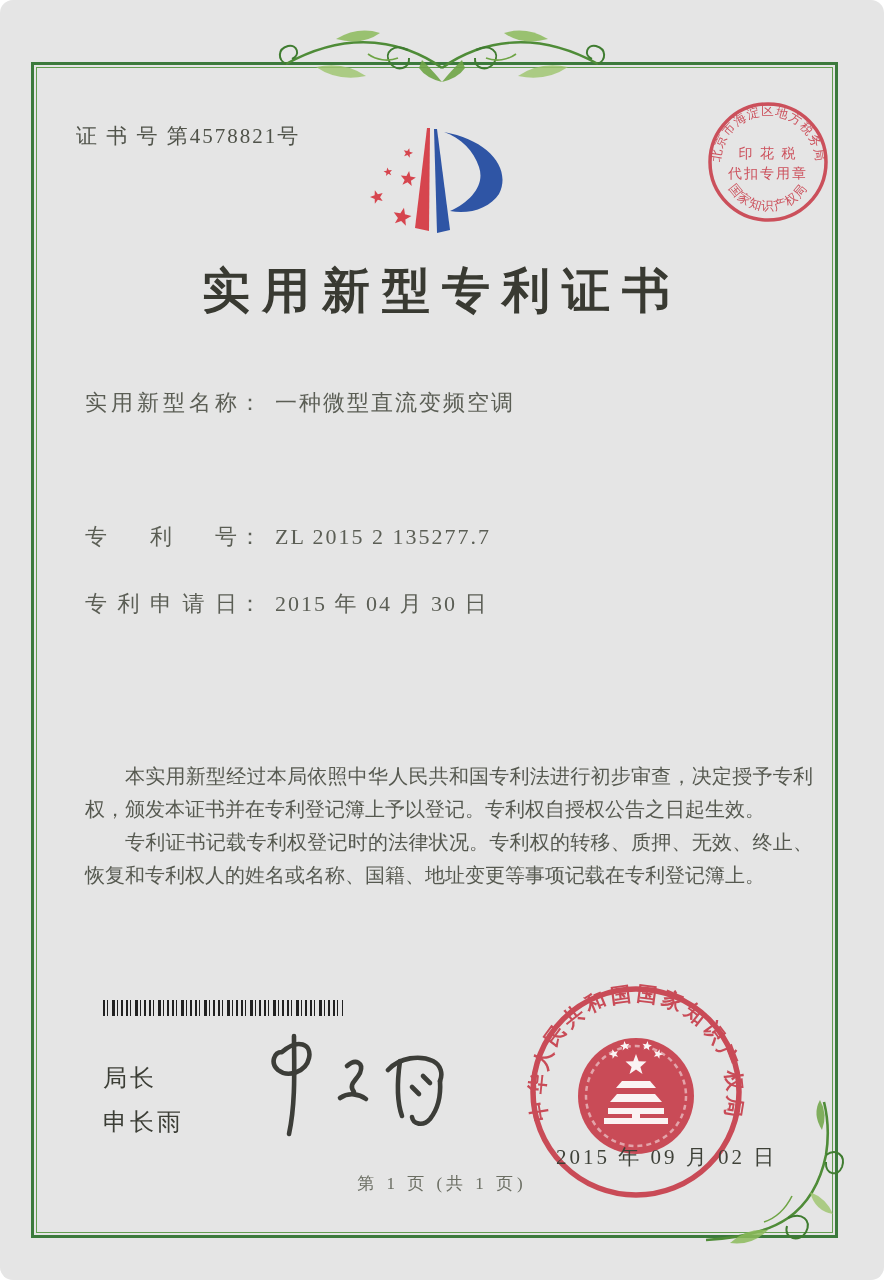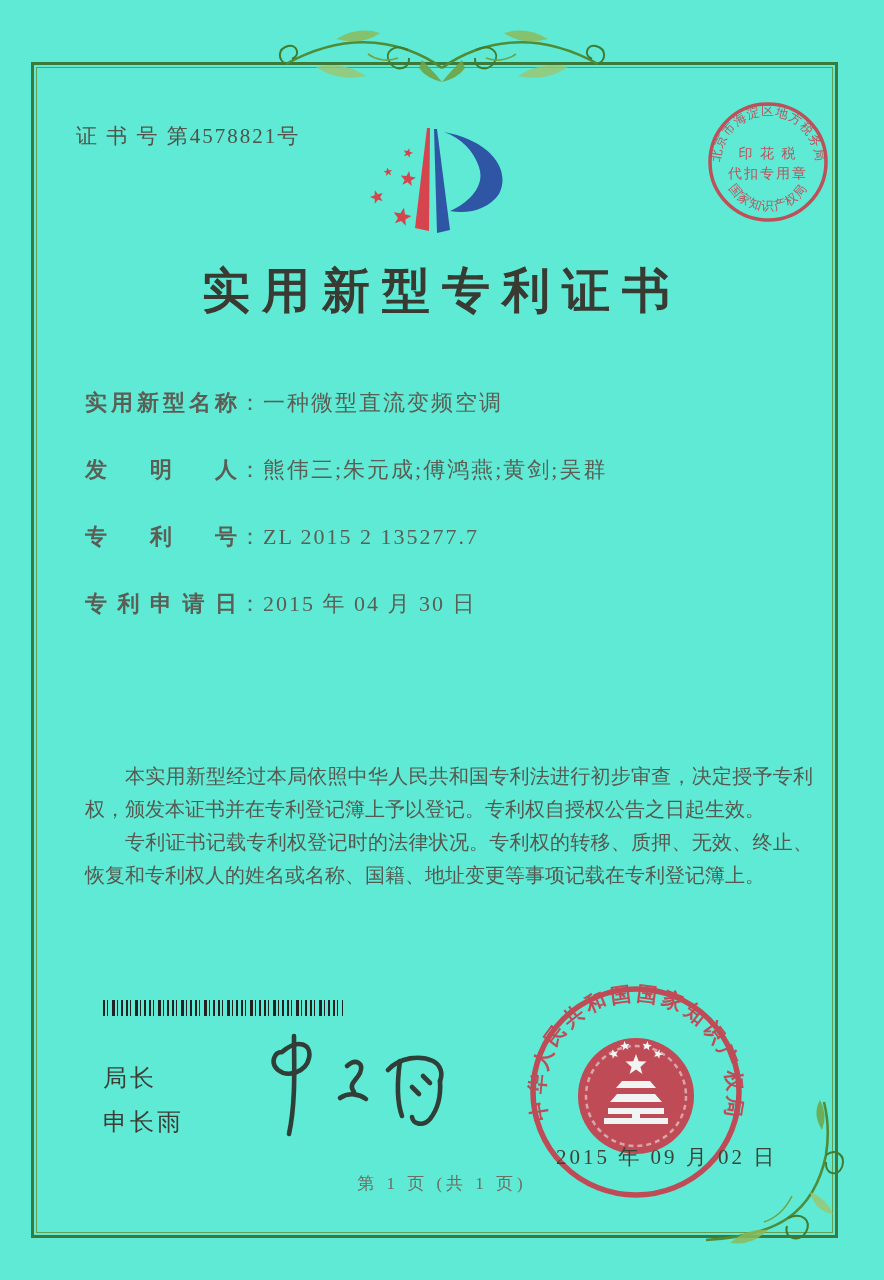--- a/index.html
+++ b/index.html
@@ -1,33 +1,33 @@
 <!DOCTYPE html>
 <html><head>
 <meta charset="utf-8">
 <style>
   html,body{margin:0;padding:0;background:#ffffff;}
   .page{
-    position:relative;width:884px;height:1280px;background:#5eead4;
-    font-family:"Liberation Serif","DejaVu Serif",serif;overflow:hidden;
+    position:relative;width:884px;height:1280px;background:#e5e5e5;
+    font-family:"Liberation Serif","DejaVu Serif",serif;overflow:hidden;border-radius:13px;
   }
   
   .frame{position:absolute;left:31px;top:62px;width:807px;height:1176px;
     border:3px solid #3c7a3c;box-sizing:border-box;}
   .frame-inner{position:absolute;inset:2px;border:1px solid #639e51;}
   
   .cert-no{position:absolute;left:76px;top:122px;font-size:21px;letter-spacing:2px;color:#50534a;}
   
   .title{position:absolute;left:0;top:259px;width:100%;text-align:center;
     font-size:48px;font-weight:bold;letter-spacing:12px;color:#393a32;}
   
   .field{position:absolute;left:85px;font-size:22px;color:#5b5e55;white-space:nowrap;}
-  .f-label{display:inline-block;width:152px;text-align:justify;text-align-last:justify;font-weight:bold;}
+  .f-label{display:inline-block;width:152px;text-align:justify;text-align-last:justify;}
   .f-colon{margin:0 2px 0 2px;}
-  .f-value{letter-spacing:2px;}
+  .f-value{margin-left:12px;letter-spacing:2px;}
   .f1{top:388px}.f2{top:455px}.f3{top:522px}.f4{top:589px}.f5{top:656px}.f6{top:723px}
   
   .body-text{position:absolute;left:85px;top:760px;width:728px;font-size:20px;
     line-height:33px;color:#565950;text-align:justify;font-family:Liberation Serif, serif;}
   .body-text p{margin:0;text-indent:2em;}
   
   .barcode{position:absolute;left:103px;top:1000px;width:240px;height:16px;
     background:repeating-linear-gradient(90deg,
       #222 0 2px,transparent 2px 4px,#222 4px 5px,transparent 5px 9px,
       #222 9px 12px,transparent 12px 14px,#222 14px 15px,transparent 15px 18px,
@@ -99,23 +99,20 @@
     <path d="M89,12 L92,12 L91,115 L77,112 Z" fill="#d6454e"></path>
     <path d="M96,13 L99,13 L112,114 L99,117 Z" fill="#2f55a5"></path>
     <path d="M106,16 C150,24 174,52 161,78 C152,92 131,99 112,95 C134,85 147,68 141,51 C136,35 123,22 106,16 Z" fill="#2f55a5"></path>
   </svg>
 
   <div class="title">实用新型专利证书</div>
 
   <div class="field f1">
     <span class="f-label">实用新型名称</span><span class="f-colon">：</span><span class="f-value">一种微型直流变频空调</span>
   </div>
-  <div class="field f2">
-    <span class="f-label">发明人</span><span class="f-colon">：</span><span class="f-value">熊伟三;朱元成;傅鸿燕;黄剑;吴群</span>
-  </div>
   <div class="field f3">
     <span class="f-label">专利号</span><span class="f-colon">：</span><span class="f-value">ZL 2015 2 135277.7</span>
   </div>
   <div class="field f4">
     <span class="f-label">专利申请日</span><span class="f-colon">：</span><span class="f-value">2015 年 04 月 30 日</span>
   </div>
 
   <div class="body-text">
     <p>本实用新型经过本局依照中华人民共和国专利法进行初步审查，决定授予专利权，颁发本证书并在专利登记簿上予以登记。专利权自授权公告之日起生效。</p>
     <p>专利证书记载专利权登记时的法律状况。专利权的转移、质押、无效、终止、恢复和专利权人的姓名或名称、国籍、地址变更等事项记载在专利登记簿上。</p>

